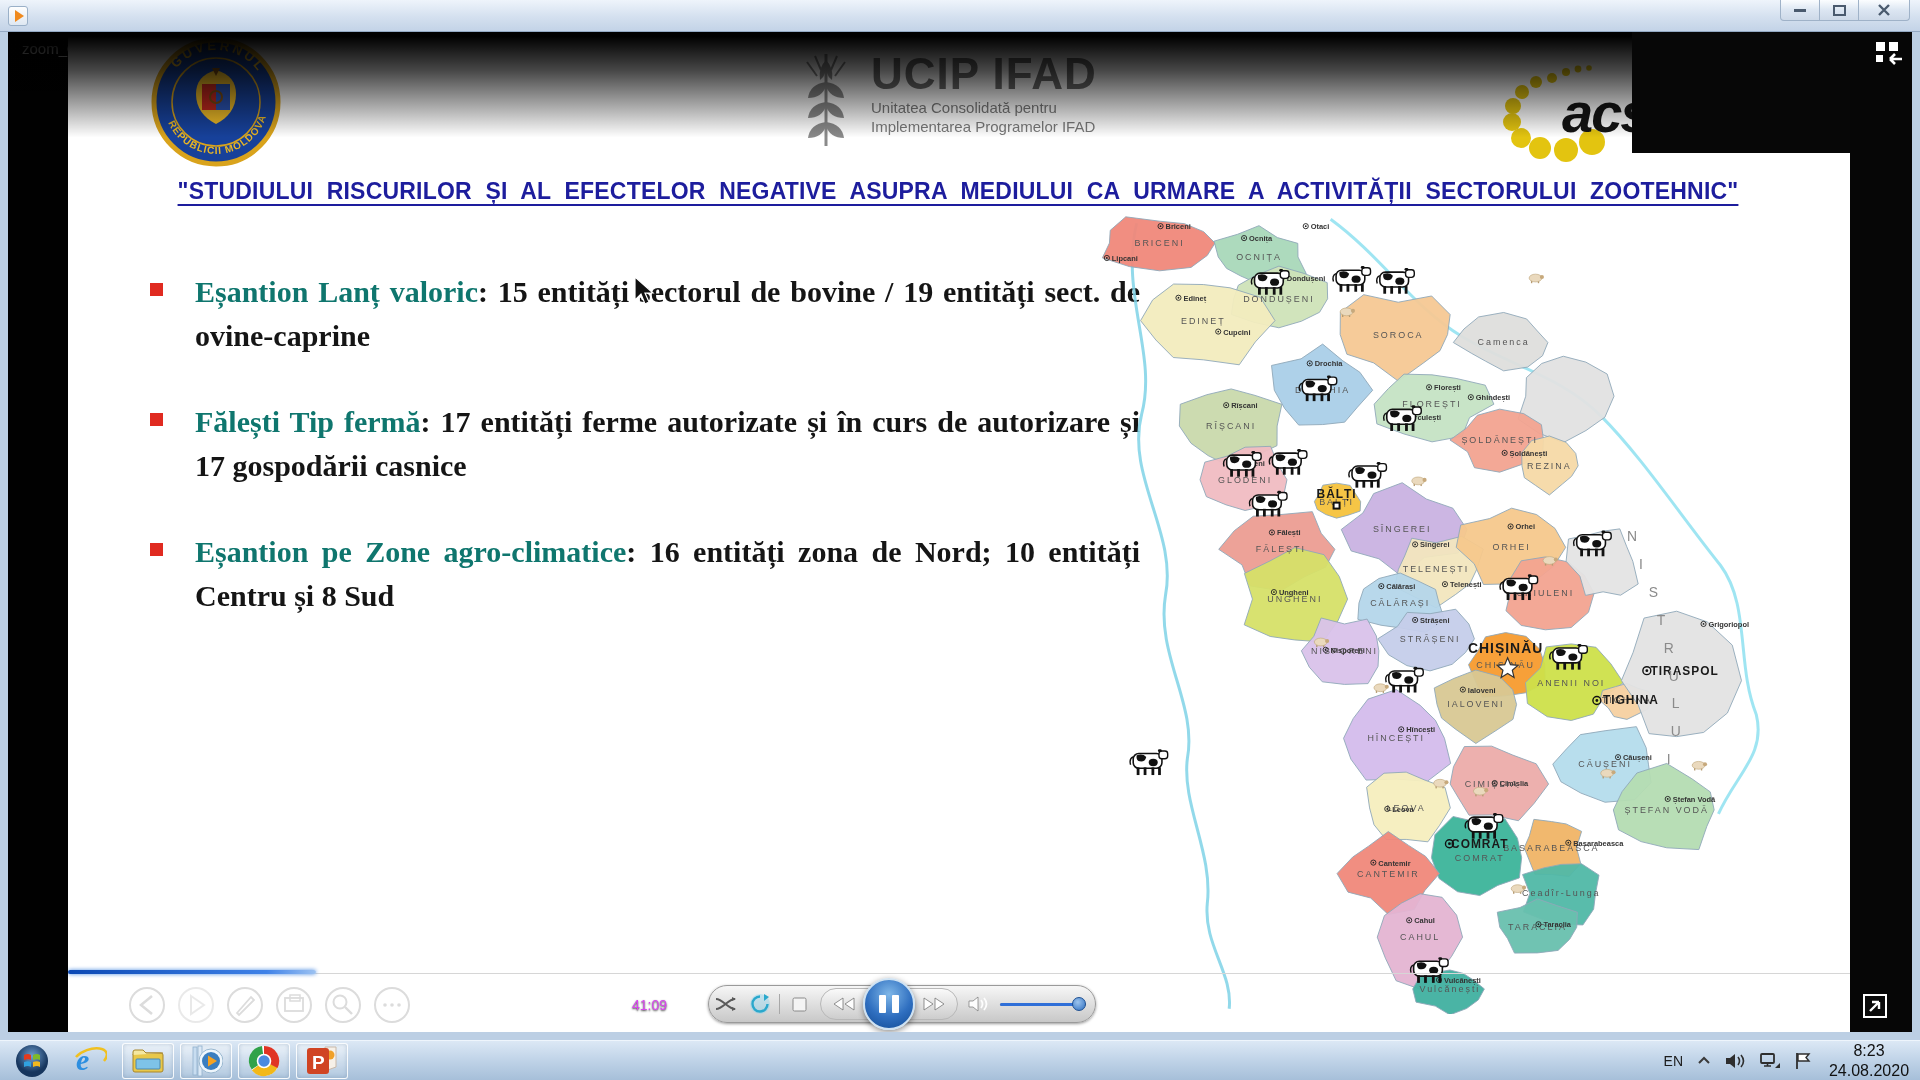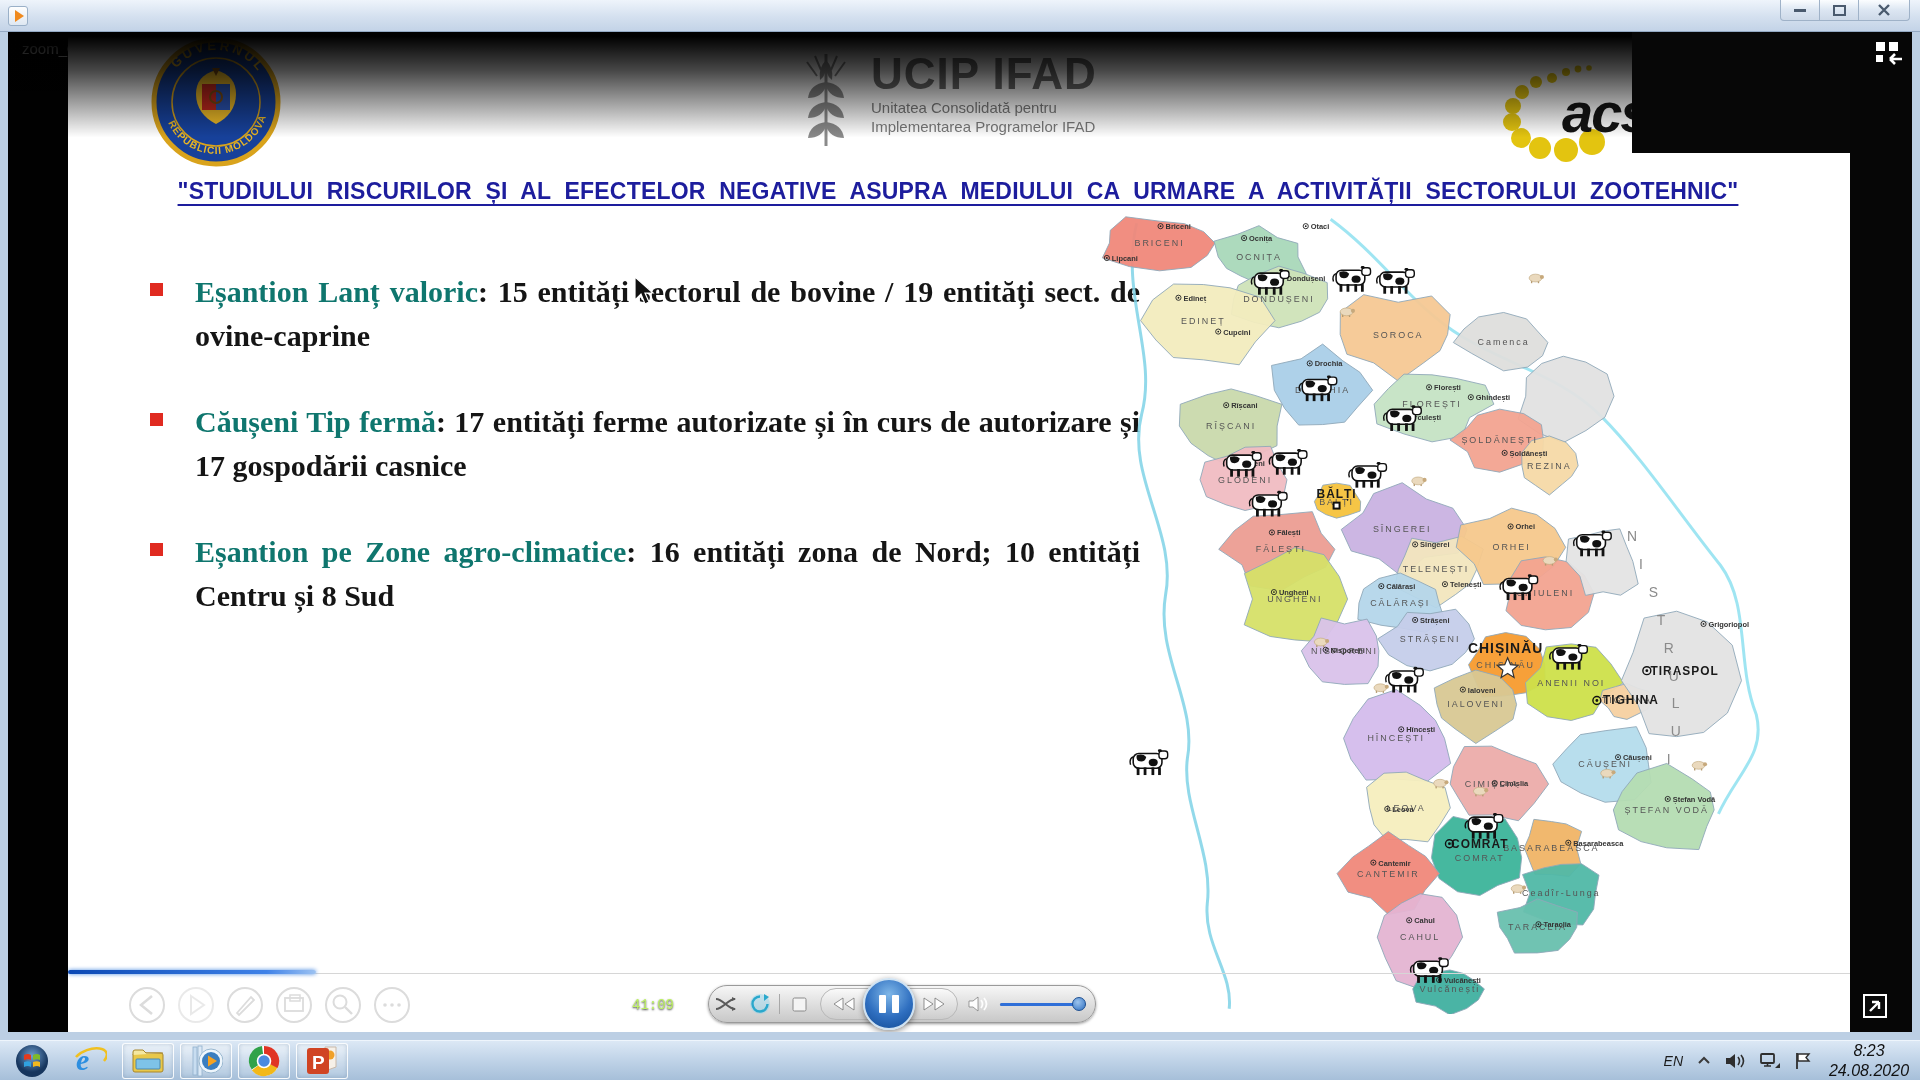--- a/index.html
+++ b/index.html
@@ -51,22 +51,22 @@
   .bullet p{margin:0;font-family:"Liberation Serif",serif;font-weight:bold;font-size:30px;
     line-height:1.48;color:#151515;text-align:justify;}
   .bullet .lead{color:#0f766e;font-family:Liberation Serif, serif;}
   .map-wrap{position:absolute;left:1014px;top:180px;width:716px;height:802px;}
   .hairline{position:absolute;left:0px;top:941px;width:1782px;height:1px;background:#d6d6d6;}
   .blueline{position:absolute;left:0px;top:938px;width:248px;height:4px;border-radius:2px;
     background:linear-gradient(90deg,#0b48b4,#3f82e8 80%,#9cc2f2);box-shadow:0 0 4px #4a8ae0;}
   .ghosts{position:absolute;left:56px;top:950px;opacity:.55;}
   .cursor{position:absolute;left:565px;top:244px;}
   
-  .ctl-time{position:absolute;left:624px;top:965px;color:#bef264;font-size:14px;
-    text-shadow:0 1px 2px rgba(0,0,0,.8);font-family:Liberation Mono, monospace;}
+  .ctl-time{position:absolute;left:624px;top:965px;color:#d946ef;font-size:14px;
+    text-shadow:0 1px 2px rgba(0,0,0,.8);}
   .ctl-pill{position:absolute;left:700px;top:953px;width:388px;height:38px;border-radius:19px;
     background:linear-gradient(rgba(245,245,245,.85),rgba(190,190,190,.85));
     border:1px solid #9a9a9a;display:flex;align-items:center;box-shadow:0 1px 3px rgba(0,0,0,.4);}
   .ctl-btn{display:flex;align-items:center;justify-content:center;width:34px;height:30px;cursor:pointer;}
   .ctl-sep{width:1px;height:20px;background:#a8a8a8;margin:0 2px;}
   .transport{display:flex;align-items:center;border:1px solid #b8b8b8;border-radius:16px;height:32px;
     background:linear-gradient(rgba(255,255,255,.6),rgba(205,205,205,.6));margin:0 4px;padding:0 6px;}
   .bigpause{width:52px;height:52px;border-radius:50%;margin:0 2px;position:relative;z-index:2;
     background:radial-gradient(circle at 50% 30%,#7fb7e8 0%,#2f6fc0 55%,#114a94);
     border:2px solid #cfe2f2;box-shadow:0 2px 6px rgba(0,0,0,.45);
@@ -78,21 +78,21 @@
     background:radial-gradient(circle at 40% 35%,#9cc4ee,#2f6fc0);border:1px solid #1d4f92;cursor:pointer;}
   .fs-ico{position:absolute;right:24px;top:961px;}
   
   .taskbar{position:absolute;left:0;top:1040px;width:1920px;height:40px;
     background:linear-gradient(#dce8f5,#c2d5e9 45%,#a6bfd9);border-top:1px solid #eef5fc;
     display:flex;align-items:center;}
   .tb-btn{width:52px;height:36px;margin-left:6px;border-radius:3px;display:flex;align-items:center;
     justify-content:center;cursor:pointer;}
   .tb-open{border:1px solid rgba(255,255,255,.85);background:linear-gradient(rgba(255,255,255,.5),rgba(190,210,230,.35));
     box-shadow:inset 0 0 4px rgba(90,120,150,.35);}
-  .tray{margin-left:auto;display:flex;align-items:center;height:40px;font-style:italic;}
+  .tray{margin-left:auto;display:flex;align-items:center;height:40px;}
   .tray-item{margin:0 7px;display:flex;align-items:center;color:#1c1c1c;font-size:14px;cursor:pointer;}
   .clock{width:86px;text-align:center;color:#111;font-size:16px;line-height:1.25;margin:12px 8px;cursor:pointer;}
 </style>
 </head>
 <body>
 
 <div id="screen">
 
   <div class="titlebar">
     <div class="app-icon">
@@ -197,21 +197,21 @@
 
       <div class="slide-title">"STUDIULUI RISCURILOR ȘI AL EFECTELOR NEGATIVE ASUPRA MEDIULUI CA URMARE A ACTIVITĂȚII SECTORULUI ZOOTEHNIC"</div>
 
       <div class="bullets">
         <div class="bullet">
           <div class="sq"></div>
           <p><span class="lead">Eșantion Lanț valoric</span><span>: 15 entități sectorul de bovine / 19 entități sect. de ovine-caprine</span></p>
         </div>
         <div class="bullet">
           <div class="sq"></div>
-          <p><span class="lead">Căușeni Tip fermă</span><span>: 17 entități ferme autorizate și în curs de autorizare și 17 gospodării casnice</span></p>
+          <p><span class="lead">Fălești Tip fermă</span><span>: 17 entități ferme autorizate și în curs de autorizare și 17 gospodării casnice</span></p>
         </div>
         <div class="bullet">
           <div class="sq"></div>
           <p><span class="lead">Eșantion pe Zone agro-climatice</span><span>: 16 entități zona de Nord; 10 entități Centru și 8 Sud</span></p>
         </div>
       </div>
 
       <div class="map-wrap">
         <svg id="mapsvg" width="716" height="802" viewBox="0 0 720 800">
           <defs>

